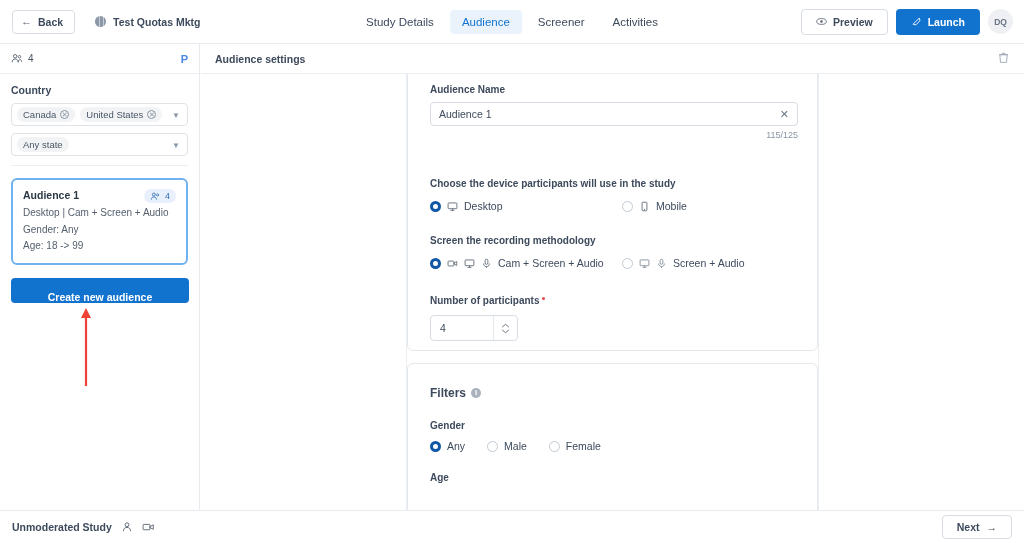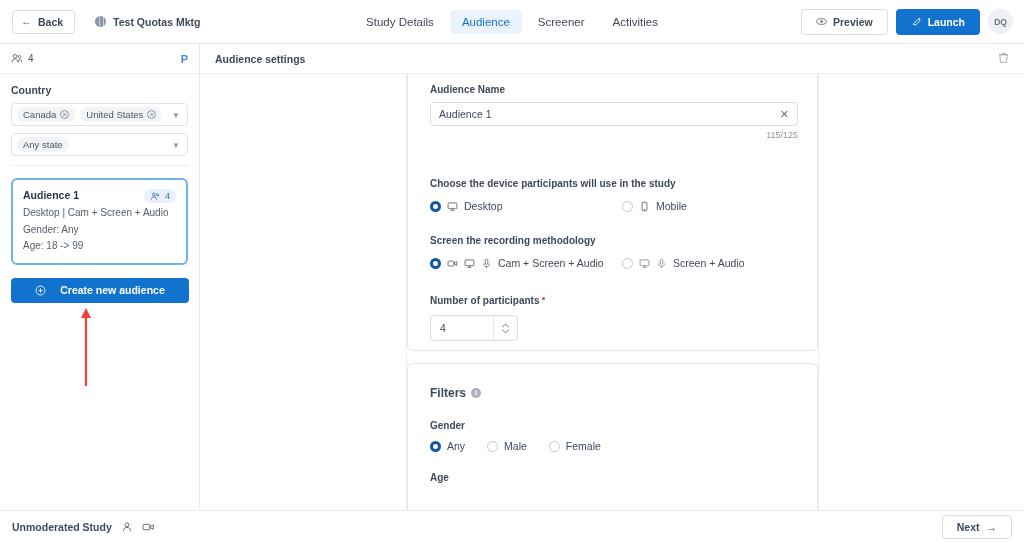--- a/index.html
+++ b/index.html
@@ -101,21 +101,21 @@
   .aud-title { font-size:10.5px; font-weight:700; color:#2d3845; }
   .aud-pill {
     background:#e8f1fb; border-radius:9px; padding:2px 6px;
     display:flex; align-items:center; gap:4px; font-size:9px; color:#2f6fb5;
   }
   .aud-line { font-size:10px; color:#55606e; margin-top:3px; line-height:1.35; }
 
   .create-btn {
     margin:13px 11px 0 11px; height:25px; background:#1273cf; border:none; border-radius:4px;
     display:flex; align-items:center; justify-content:center; gap:14px;
-    color:#fff; font-size:10.5px; font-weight:700; cursor:pointer; width:178px;
+    color:#fff; font-size:10.5px; font-weight:700; cursor:pointer; width:178px;flex-direction:column;
   }
 
   .annot-arrow { position:absolute; left:78px; top:262px; width:16px; height:80px; }
 
   
   .main { position:absolute; left:201px; top:44px; width:823px; height:467px; background:#fff; }
   .main-head {
     height:30px; border-bottom:1px solid #eceff2; display:flex;
     align-items:center; justify-content:space-between; padding:0 14px;
   }

